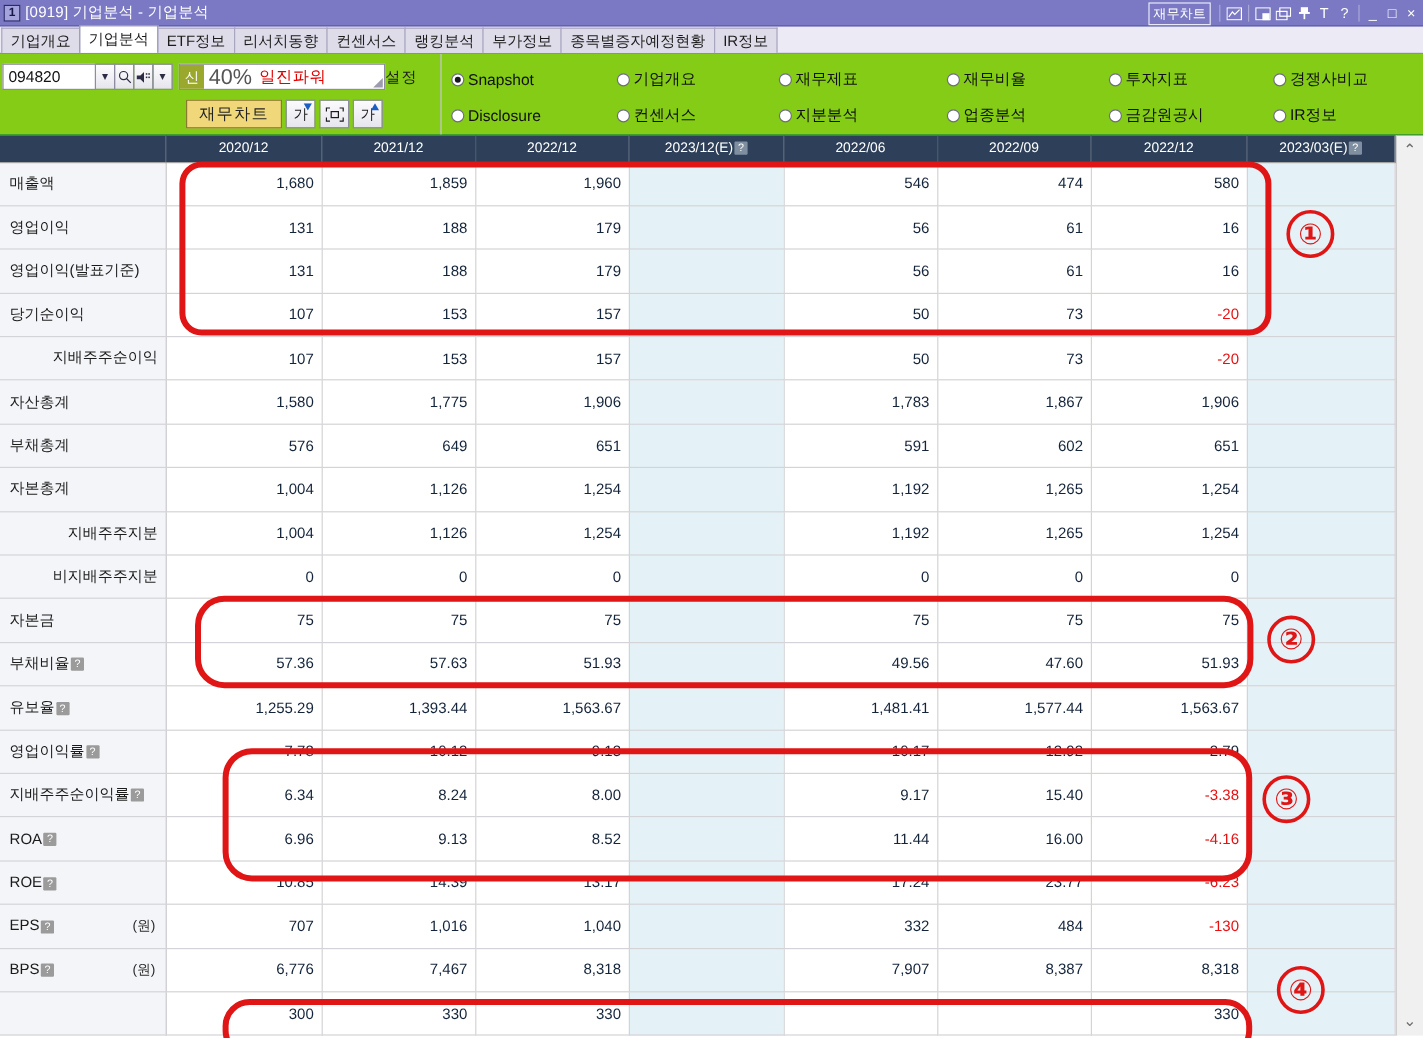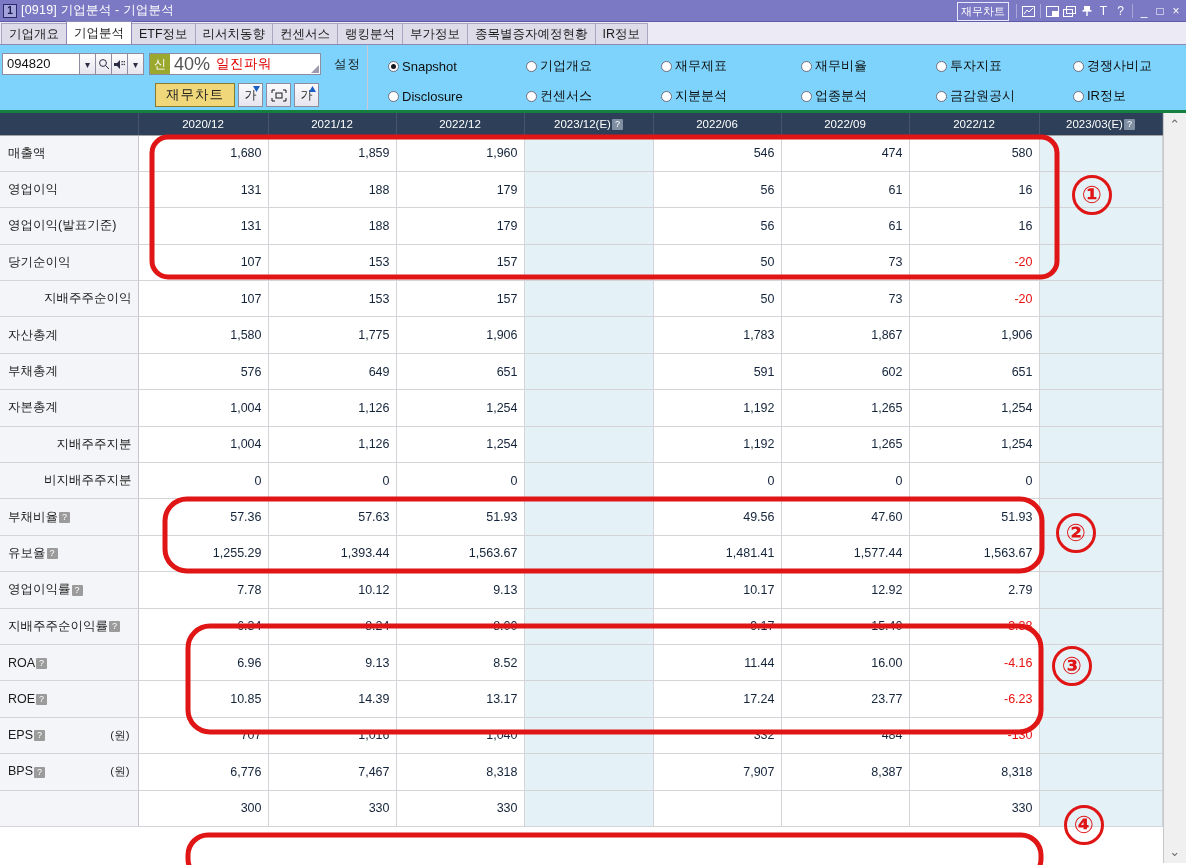--- a/index.html
+++ b/index.html
@@ -76,25 +76,24 @@
     height: 23px;
     line-height: 22px;
     font-weight: normal;
     border-color: #8c8ab4;
     position: relative; z-index: 3;
   }
 
   
   #toolbar {
     height: 68px;
-    background: #7dd3fc;
-    border-bottom: 3px solid #15803d;
+    background: #84cc16;
+    border-bottom: 1px solid #15803d;
     display: flex;
     position: relative;
-    gap: 12px;
   }
   #tb-left { width: 368px; position: relative; border-right: 1px solid #c9c7d8; }
   #tb-row1 { display: flex; align-items: center; height: 34px; padding: 4px 0 0 2px; }
   #tb-row2 { display: flex; align-items: center; height: 32px; padding-left: 155px; }
 
   #code-input {
     width: 78px; height: 22px;
     border: 1px solid #8e8ca0; border-right: none;
     background: #ffffff;
     font-size: 13px; line-height: 20px; padding-left: 4px;
@@ -124,21 +123,21 @@
     margin: 0 2px 0 0;
   }
   #pct { color: #555; font-size: 18px; padding: 0 6px 0 2px; }
   #corp-name { color: #e00000; font-size: 13.5px; letter-spacing: .5px; }
   #name-resize {
     position: absolute; right: 1px; bottom: 1px;
     width: 0; height: 0;
     border-left: 8px solid transparent;
     border-bottom: 8px solid #9d9bb0;
   }
-  #setting-btn { font-size: 12.5px; color: #1b1b1b; margin-left: 13px; letter-spacing: 1px; }
+  #setting-btn { font-size: 12.5px; color: #1b1b1b; margin-left: 0; letter-spacing: 1px; }
 
   #fin-chart-btn {
     height: 24px; padding: 0 10px;
     background: #f0d87a;
     border: 1px solid #8a7a2e;
     font-size: 13.5px; color: #232323;
     display: flex; align-items: center;
     letter-spacing: 1px;
   }
   .sq-btn {
@@ -538,20 +537,31 @@
             <td class="num">0</td>
             <td class="num">0</td>
             <td class="num">0</td>
             <td class="num est"></td>
             <td class="num">0</td>
             <td class="num">0</td>
             <td class="num">0</td>
             <td class="num est"></td>
           </tr>
           <tr>
+            <td class="lbl"><span>자본금</span></td>
+            <td class="num">75</td>
+            <td class="num">75</td>
+            <td class="num">75</td>
+            <td class="num est"></td>
+            <td class="num">75</td>
+            <td class="num">75</td>
+            <td class="num">75</td>
+            <td class="num est"></td>
+          </tr>
+          <tr>
             <td class="lbl"><span>부채비율</span><span class="qmark">?</span></td>
             <td class="num">57.36</td>
             <td class="num">57.63</td>
             <td class="num">51.93</td>
             <td class="num est"></td>
             <td class="num">49.56</td>
             <td class="num">47.60</td>
             <td class="num">51.93</td>
             <td class="num est"></td>
           </tr>

